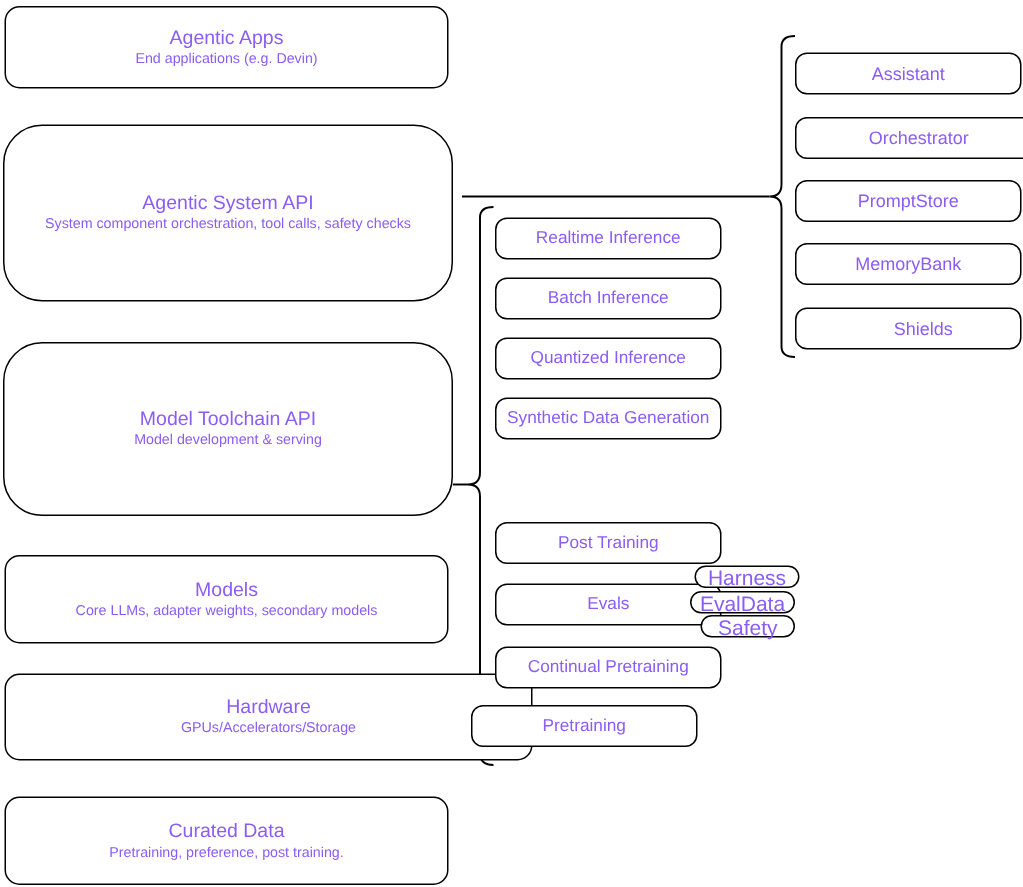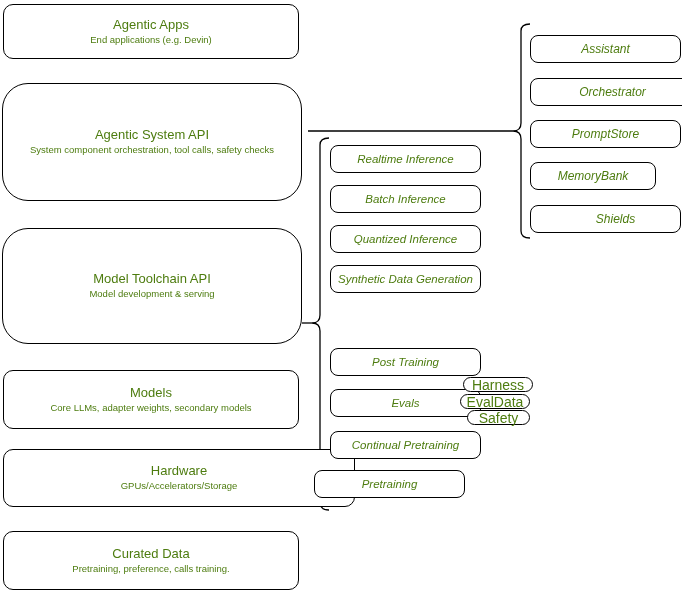--- a/index.html
+++ b/index.html
@@ -1,31 +1,31 @@
 <!DOCTYPE html>
 <html><head>
 <meta charset="utf-8">
 <style>
   html,body{margin:0;padding:0;background:#ffffff;}
   .canvas{
     position:relative;width:682px;height:591px;background:#ffffff;
-    font-family:"Liberation Sans",sans-serif;color:#4d7c0f;overflow:hidden;
+    font-family:"Liberation Sans",sans-serif;color:#8b5cf6;overflow:hidden;
   }
   .overlay{position:absolute;left:0;top:0;z-index:1;}
   .box{
     position:absolute;border:1.3px solid #000;background:#fff;z-index:2;
     display:flex;flex-direction:column;align-items:center;justify-content:center;
     gap:3px;text-align:center;box-sizing:border-box;
   }
   .box .title{font-size:13px;line-height:1.1;}
   .box .subtitle{font-size:9.5px;line-height:1.1;}
   .node{
     position:absolute;border:1.3px solid #000;border-radius:8px;background:#fff;z-index:2;
     display:flex;align-items:center;justify-content:center;
-    white-space:nowrap;box-sizing:border-box;font-style:italic;
+    white-space:nowrap;box-sizing:border-box;
   }
   .mid-node{font-size:11.5px;}
   .right-node{font-size:12px;}
   .pill{
     position:absolute;border:1.2px solid #000;border-radius:999px;background:#fff;z-index:4;
     display:flex;align-items:center;justify-content:center;
     font-size:14px;white-space:nowrap;box-sizing:border-box;
   }
 </style>
 </head>
@@ -64,35 +64,35 @@
     <div class="subtitle">Core LLMs, adapter weights, secondary models</div>
   </div>
 
   <div class="box" style="left:3px;top:449px;width:352px;height:58px;border-radius:10px;">
     <div class="title">Hardware</div>
     <div class="subtitle">GPUs/Accelerators/Storage</div>
   </div>
 
   <div class="box" style="left:3px;top:531px;width:296px;height:59px;border-radius:10px;">
     <div class="title">Curated Data</div>
-    <div class="subtitle">Pretraining, preference, calls training.</div>
+    <div class="subtitle">Pretraining, preference, post training.</div>
   </div>
 
   <div class="node mid-node" style="left:330px;top:145px;width:151px;height:28px;">Realtime Inference</div>
   <div class="node mid-node" style="left:330px;top:185px;width:151px;height:28px;">Batch Inference</div>
   <div class="node mid-node" style="left:330px;top:225px;width:151px;height:28px;">Quantized Inference</div>
   <div class="node mid-node" style="left:330px;top:265px;width:151px;height:28px;">Synthetic Data Generation</div>
   <div class="node mid-node" style="left:330px;top:348px;width:151px;height:28px;">Post Training</div>
   <div class="node mid-node" style="left:330px;top:389px;width:151px;height:28px;">Evals</div>
   <div class="node mid-node" style="left:330px;top:431px;width:151px;height:28px;">Continual Pretraining</div>
   <div class="node mid-node" style="left:314px;top:470px;width:151px;height:28px;">Pretraining</div>
 
   <div class="pill" style="left:463px;top:377px;width:70px;height:15px;">Harness</div>
   <div class="pill" style="left:460px;top:394px;width:70px;height:15px;">EvalData</div>
   <div class="pill" style="left:467px;top:410px;width:63px;height:15px;">Safety</div>
 
   <div class="node right-node" style="left:530px;top:35px;width:151px;height:28px;">Assistant</div>
   <div class="node right-node" style="left:530px;top:78px;width:165px;height:28px;">Orchestrator</div>
   <div class="node right-node" style="left:530px;top:120px;width:151px;height:28px;">PromptStore</div>
-  <div class="node right-node" style="left:530px;top:162px;width:126px;height:28px;">MemoryBank</div>
+  <div class="node right-node" style="left:530px;top:162px;width:151px;height:28px;">MemoryBank</div>
   <div class="node right-node" style="left:530px;top:205px;width:151px;height:28px;padding-left:20px;">Shields</div>
 
 </div>
 
 </body></html>

